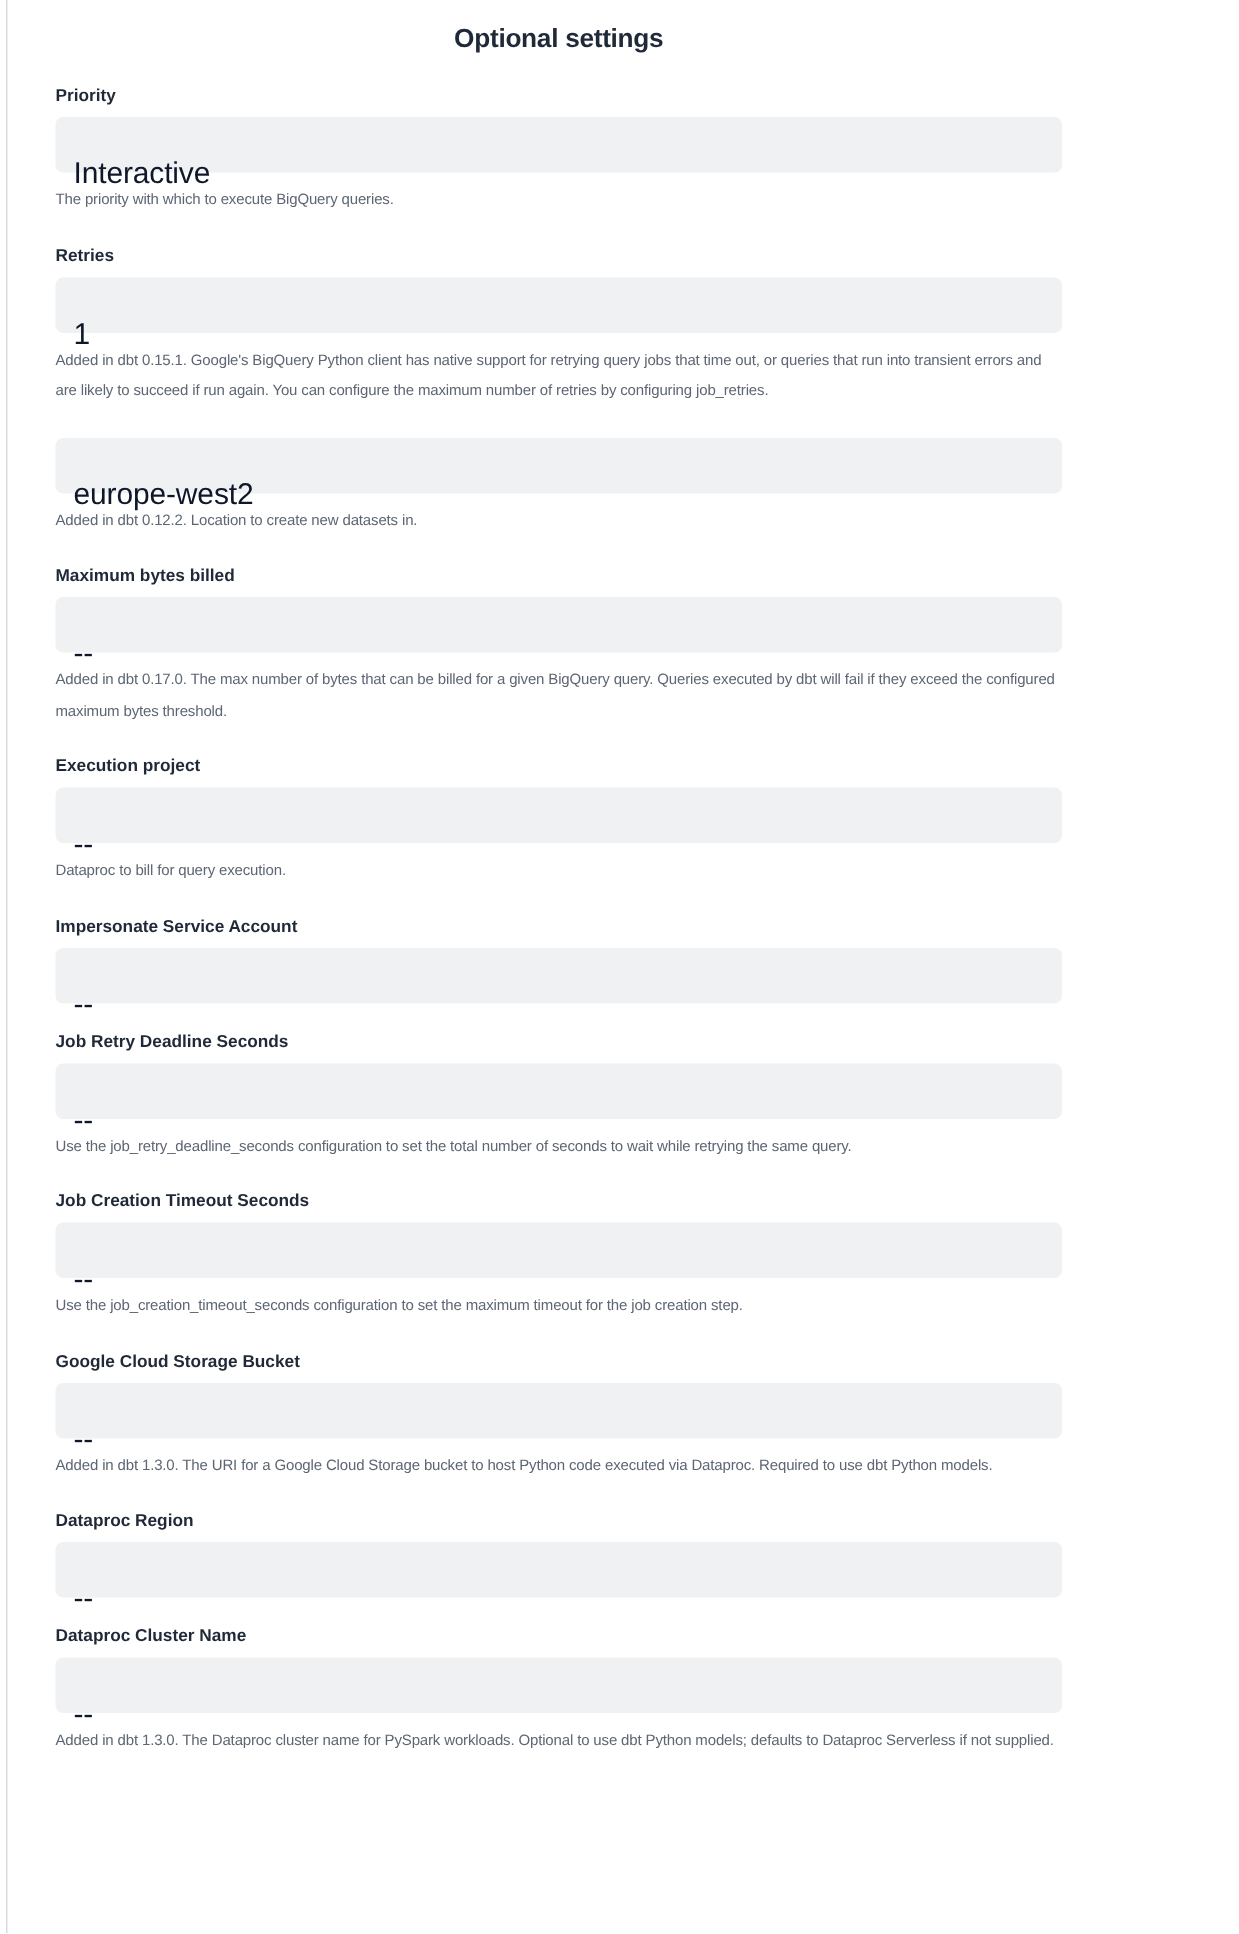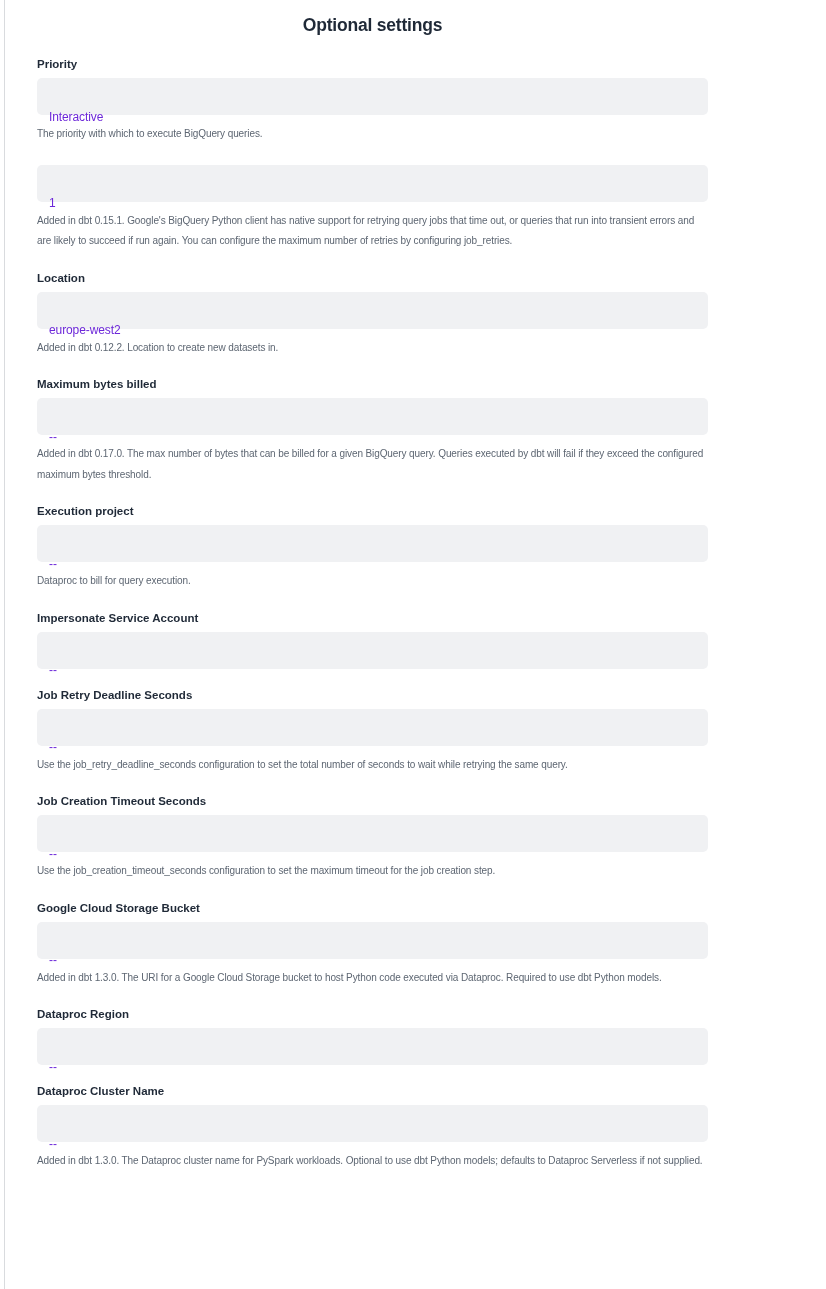--- a/index.html
+++ b/index.html
@@ -45,22 +45,22 @@
   }
   .field-input {
     height: 37px;
     background: #f0f1f3;
     border-radius: 5px;
     display: flex;
     align-items: center;
     padding: 0 12px;
   }
   .field-value {
-    font-size: 12px;
-    color: #6d28d9;
+    font-size: 20px;
+    color: #0f172a;
     letter-spacing: -0.1px;
     margin-top: 40px;
   }
   .field-help {
     margin-top: 9px;
     font-size: 10px;
     line-height: 20.5px;
     color: #5d6672;
     letter-spacing: -0.1px;
   }
@@ -76,28 +76,28 @@
 
   <section class="field-group">
     <div class="field-label">Priority</div>
     <div class="field-input">
       <span class="field-value">Interactive</span>
     </div>
     <p class="field-help">The priority with which to execute BigQuery queries.</p>
   </section>
 
   <section class="field-group">
+    <div class="field-label">Retries</div>
     <div class="field-input">
       <span class="field-value">1</span>
     </div>
     <p class="field-help">Added in dbt 0.15.1. Google's BigQuery Python client has native support for retrying query jobs that time out, or queries that run into transient errors and are likely to succeed if run again. You can configure the maximum number of retries by configuring job_retries.</p>
   </section>
 
   <section class="field-group">
-    <div class="field-label">Location</div>
     <div class="field-input">
       <span class="field-value">europe-west2</span>
     </div>
     <p class="field-help">Added in dbt 0.12.2. Location to create new datasets in.</p>
   </section>
 
   <section class="field-group">
     <div class="field-label">Maximum bytes billed</div>
     <div class="field-input">
       <span class="field-value">--</span>

